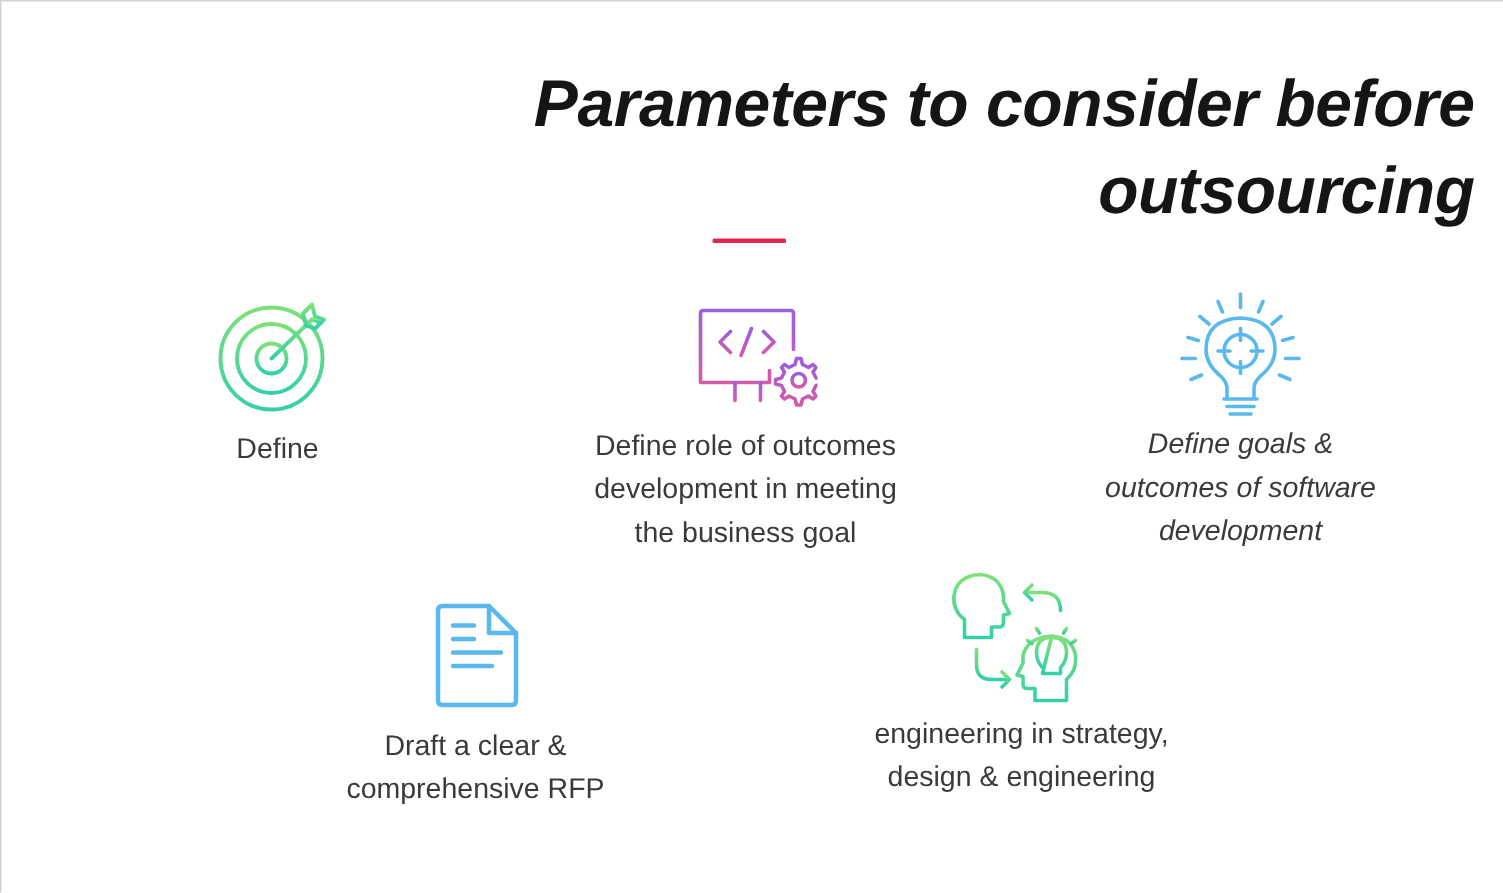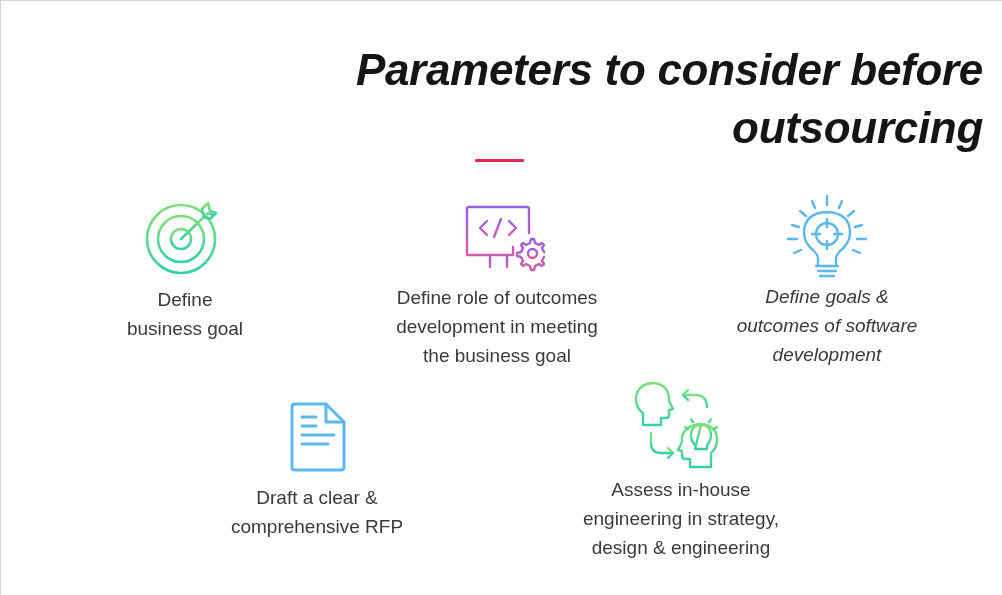--- a/index.html
+++ b/index.html
@@ -79,21 +79,20 @@
       <circle cx="39" cy="42" r="34"></circle>
       <circle cx="39" cy="42" r="23"></circle>
       <circle cx="39" cy="42" r="10"></circle>
       <line x1="39" y1="42" x2="66" y2="16"></line>
       <path d="M60 12 L66 6 L68 14 L74 16 L68 22 L62 20 Z"></path>
       <path d="M66 16 L72 18"></path>
     </g>
   </svg>
   <div class="label" style="margin-top:2px;">
     <span class="label-line">Define</span>
-    <span class="label-line">business goal</span>
   </div>
 </div>
 
 <div class="item" style="left:364px; top:196px; width:264px;">
   <svg class="icon" width="96" height="82" viewBox="0 0 96 82">
     <defs>
       <linearGradient id="gPurple" x1="0" y1="0" x2="0" y2="1">
         <stop offset="0" stop-color="#9a5fe0"></stop>
         <stop offset="1" stop-color="#d55aa8"></stop>
       </linearGradient>
@@ -194,17 +193,16 @@
       <line x1="70" y1="36" x2="70" y2="40"></line>
       <line x1="60" y1="40" x2="62" y2="43"></line>
       <line x1="80" y1="40" x2="78" y2="43"></line>
       <line x1="54" y1="48" x2="57" y2="50"></line>
       <line x1="86" y1="48" x2="83" y2="50"></line>
       <line x1="52" y1="57" x2="55" y2="57"></line>
       <line x1="88" y1="57" x2="85" y2="57"></line>
     </g>
   </svg>
   <div class="label" style="margin-top:2px;">
-    <span class="label-line">Assess in-house</span>
     <span class="label-line">engineering in strategy,</span>
     <span class="label-line">design &amp; engineering</span>
   </div>
 </div>
 
 </body></html>

